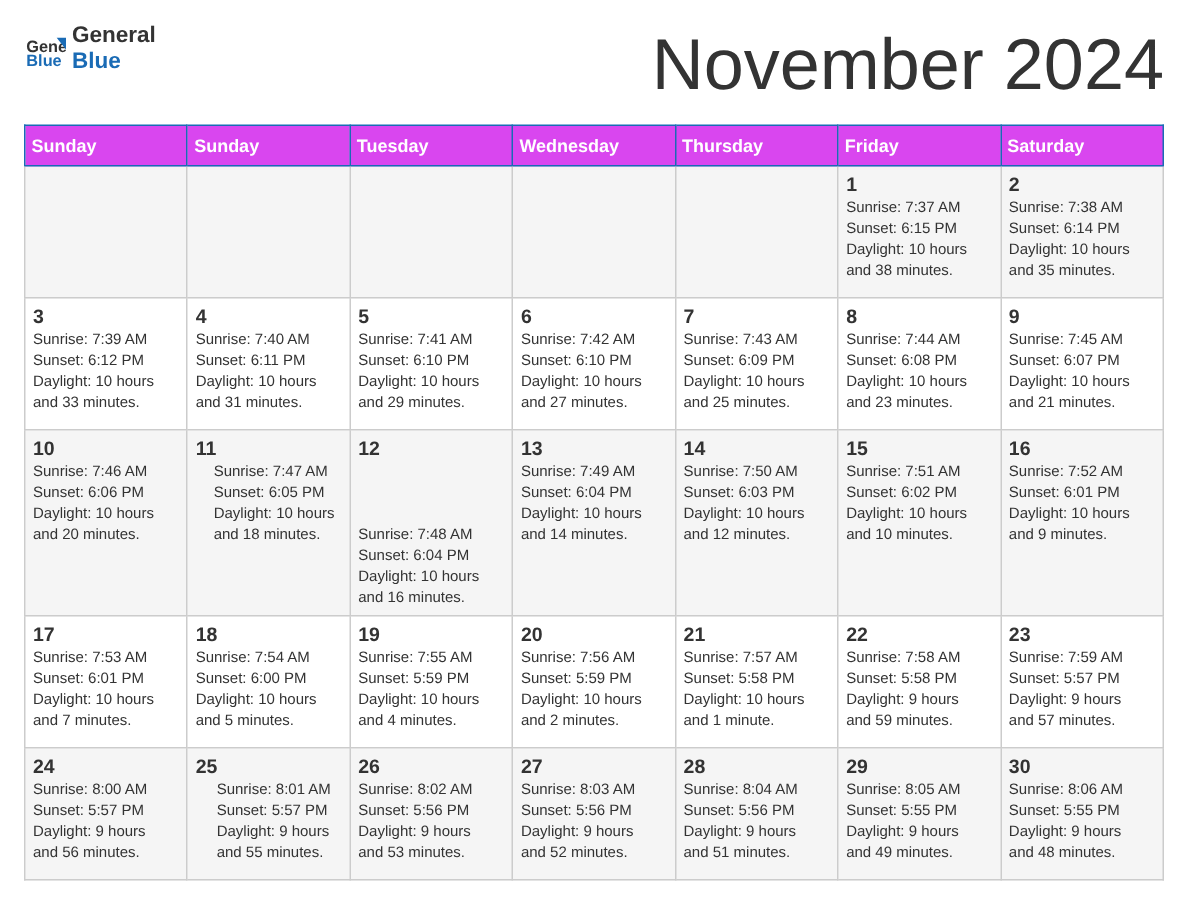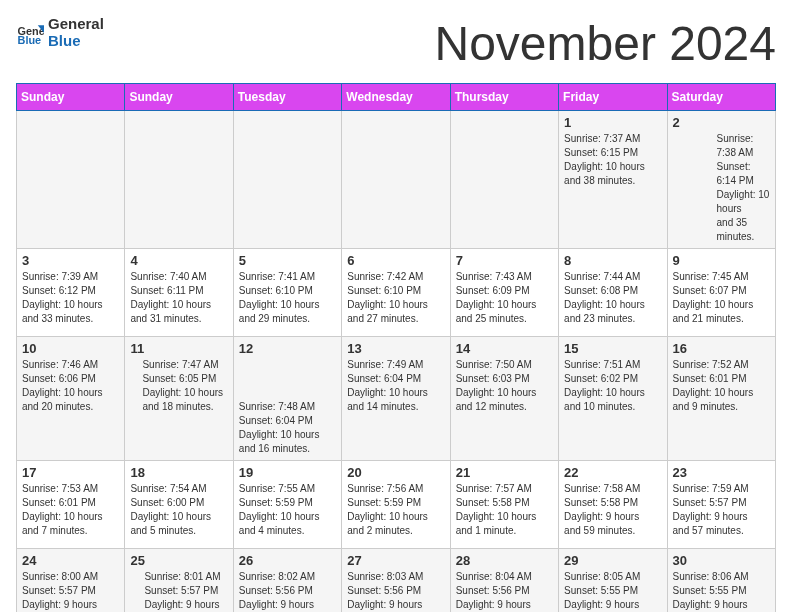--- a/index.html
+++ b/index.html
@@ -119,21 +119,21 @@
         <td class="empty"></td>
         <td class="shade">
           <span class="day-num">1</span>
           <div class="day-info" style="white-space: pre-line;">Sunrise: 7:37 AM
 Sunset: 6:15 PM
 Daylight: 10 hours
 and 38 minutes.</div>
         </td>
         <td class="shade">
           <span class="day-num">2</span>
-          <div class="day-info" style="white-space: pre-line; margin-left: 44px;">Sunrise: 7:38 AM
+          <div class="day-info" style="white-space: pre-line;">Sunrise: 7:38 AM
 Sunset: 6:14 PM
 Daylight: 10 hours
 and 35 minutes.</div>
         </td>
       </tr>
       <tr>
         <td>
           <span class="day-num">3</span>
           <div class="day-info" style="white-space: pre-line;">Sunrise: 7:39 AM
 Sunset: 6:12 PM

